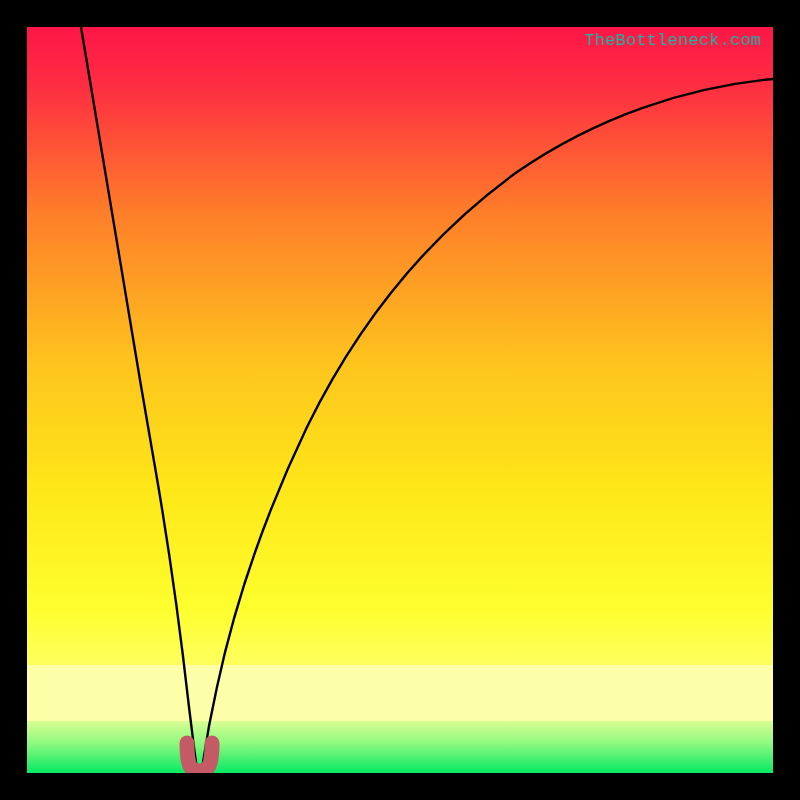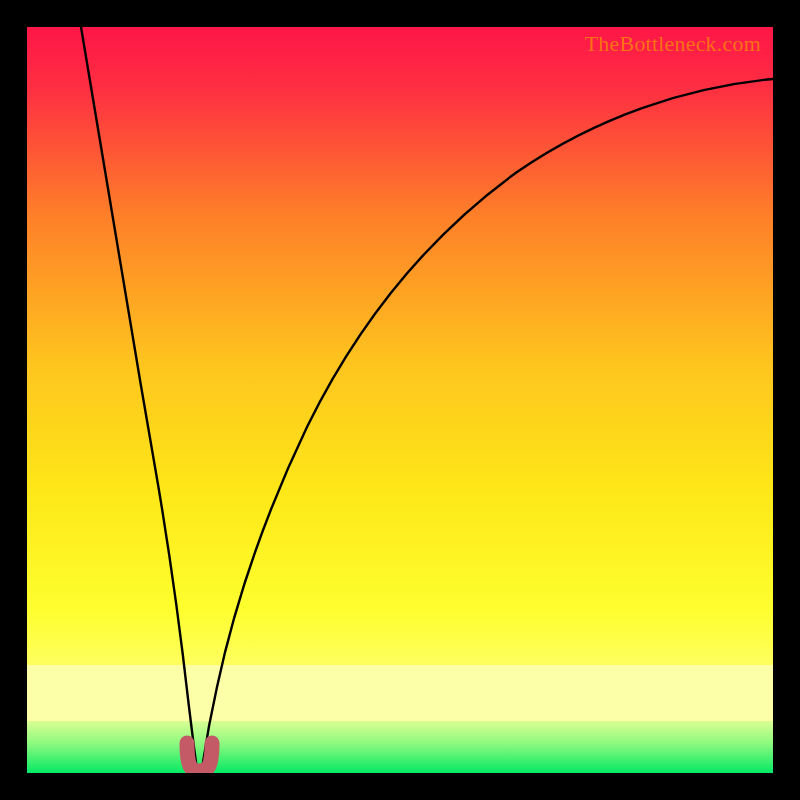--- a/index.html
+++ b/index.html
@@ -30,24 +30,24 @@
   position: absolute;
   left: 0;
   top: 0;
   width: 100%;
   height: 100%;
 }
 .watermark {
   position: absolute;
   top: 4px;
   right: 12px;
-  font-family: Liberation Serif, serif;
-  font-size: 22px;
+  font-family: Liberation Mono, monospace;
+  font-size: 17px;
   font-weight: 500;
-  color: #f97316;
+  color: #14b8a6;
   letter-spacing: 0.2px;
   user-select: none;
 }
 svg.curve {
   position: absolute;
   left: 0;
   top: 0;
   width: 100%;
   height: 100%;
 }

